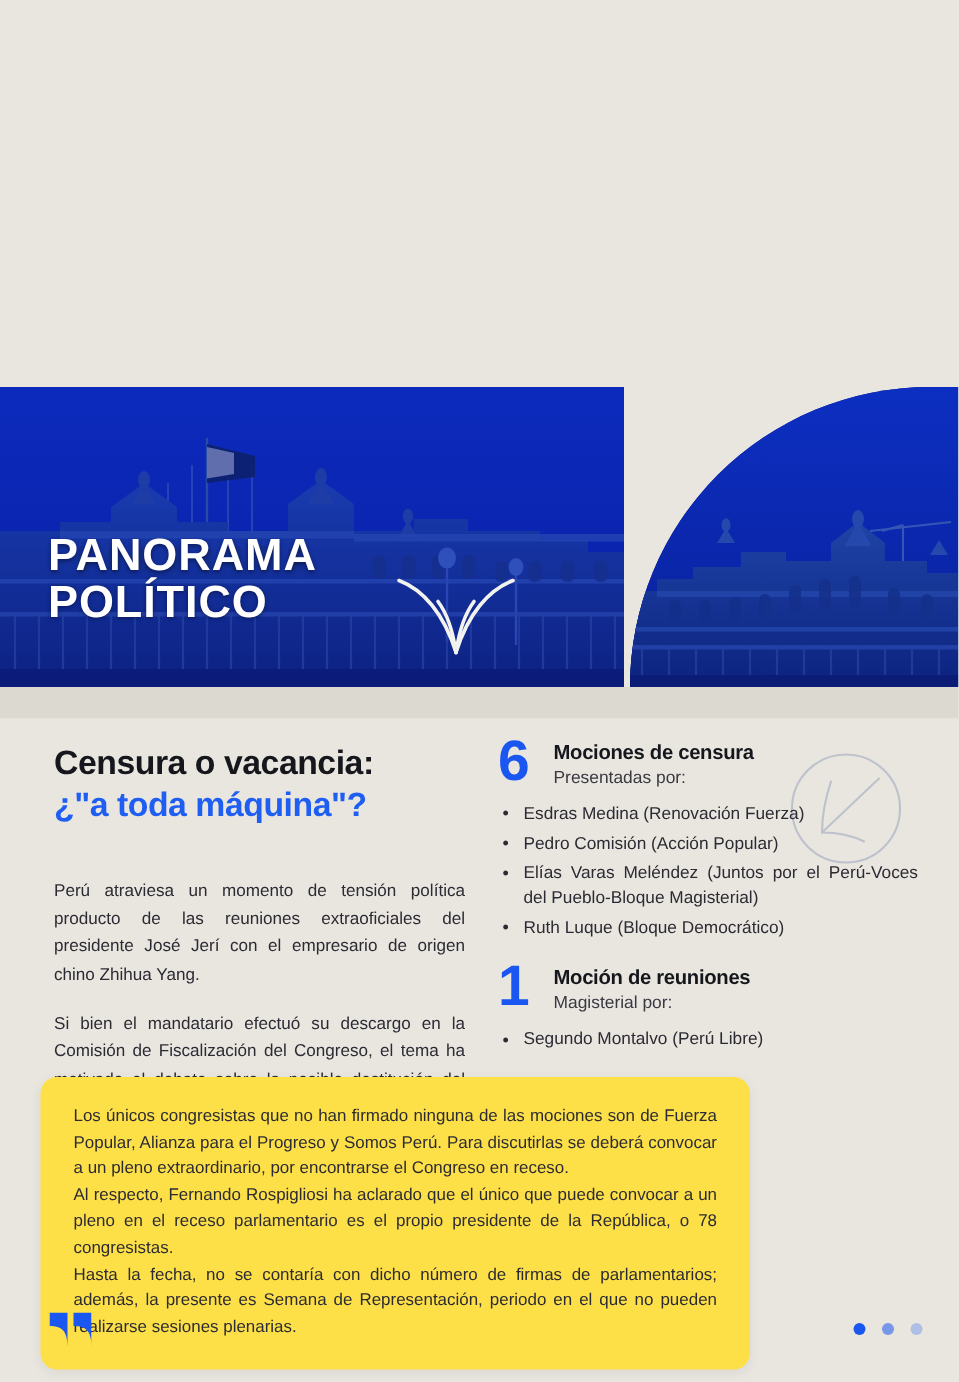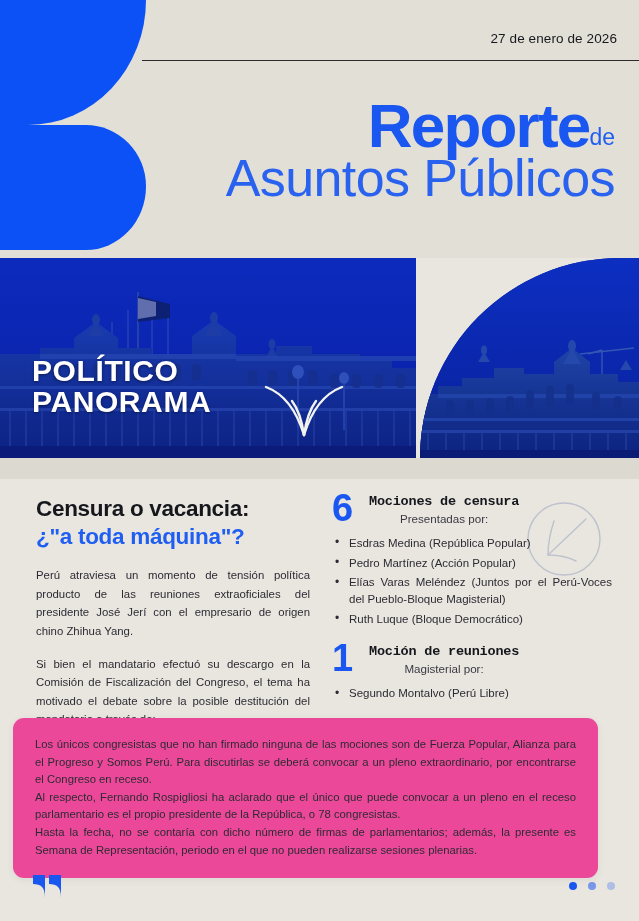--- a/index.html
+++ b/index.html
@@ -201,21 +201,21 @@
     letter-spacing: -0.3px;
     line-height: 1.18;
     margin-top: 1px;
     font-family: "Liberation Sans", sans-serif;
   }
   .body-para {
     font-size: 11.4px;
     line-height: 1.62;
     color: #2c2b33;
     text-align: justify;
-    margin-top: 16px;
+    margin-top: 35px;
     font-family: "Liberation Sans", sans-serif;
   }
   .body-para + .body-para { margin-top: 15px; }
 
   
   .col-right {
     position: absolute;
     left: 332px; top: 13px;
     width: 280px;
   }
@@ -234,29 +234,28 @@
     min-width: 26px;
     font-family: "Liberation Sans", sans-serif;
   }
   .stat-text { padding-top: 2px; }
   .stat-title {
     font-size: 13.5px;
     font-weight: 700;
     color: #15171c;
     letter-spacing: -0.2px;
     line-height: 1.18;
-    font-family: Liberation Mono, monospace;
+    font-family: Liberation Sans, sans-serif;
   }
   .stat-sub {
     font-size: 11.6px;
     color: #3a3942;
     line-height: 1.3;
     margin-top: 1px;
     font-family: "Liberation Sans", sans-serif;
-    text-align: center;
   }
 
   .bullets {
     list-style: none;
     margin-top: 9px;
   }
   .bullets li {
     position: relative;
     padding-left: 17px;
     font-size: 11.5px;
@@ -280,24 +279,24 @@
     position: absolute;
     right: 8px; top: 7px;
     width: 80px; height: 80px;
     opacity: 0.55;
     pointer-events: none;
   }
 
   
   .note-card {
     position: absolute;
-    left: 13px; top: 239px;
-    width: 585px;
+    left: 27px; top: 239px;
+    width: 473px;
     padding: 18px 22px 19px 22px;
-    background: #ec4899;
+    background: #fde047;
     border-radius: 11px;
     box-shadow: 0 2px 7px rgba(60,55,45,0.08);
   }
   .note-card p {
     font-size: 11.3px;
     line-height: 1.56;
     color: #2c2b33;
     text-align: justify;
     font-family: "Liberation Sans", sans-serif;
   }
@@ -318,36 +317,20 @@
   }
   .dot { width: 8px; height: 8px; border-radius: 50%; background: #1a56f0; }
   .dot.d2 { opacity: 0.55; }
   .dot.d3 { opacity: 0.28; }
 </style>
 </head>
 <body>
 
 <div class="page">
 
-  <div class="header">
-
-    <div class="brand-mark">
-      <div class="brand-lobe top"></div>
-      <div class="brand-lobe bottom"></div>
-    </div>
-
-    <div class="header-rule"></div>
-
-    <div class="header-date">27 de enero de 2026</div>
-
-    <div class="title-block">
-      <span class="title-line1"><span class="title-main">Reporte</span><span class="title-de">de</span></span>
-      <span class="title-line2">Asuntos Públicos</span>
-    </div>
-  </div>
 
   <div class="hero">
 
     <div class="hero-left">
       <div class="photo">
         <svg viewBox="0 0 416 200" preserveAspectRatio="none" aria-hidden="true">
           <defs>
             <linearGradient id="skyL" x1="0" y1="0" x2="0" y2="1">
               <stop offset="0%" stop-color="#0b2bb8"></stop>
               <stop offset="55%" stop-color="#0a23a8"></stop>
@@ -519,22 +502,22 @@
             <line x1="188" y1="172" x2="188" y2="194"></line>
               <line x1="206" y1="172" x2="206" y2="194"></line>
           </g>
           <rect x="0" y="192" width="219" height="8" fill="#0a1866"></rect>
           <rect x="0" y="0" width="219" height="200" fill="#0e2fd0" opacity="0.16"></rect>
         </svg>
       </div>
     </div>
 
     <div class="hero-title">
+      <span>PANORAMA</span>
       <span>POLÍTICO</span>
-      <span>PANORAMA</span>
     </div>
   </div>
 
   <div class="hero-glyph">
     <svg viewBox="0 0 84 62" fill="none" aria-hidden="true">
       <path d="M4 4 C20 10 34 26 42 52" stroke="#f2f2ee" stroke-width="2.4" stroke-linecap="round"></path>
       <path d="M30 18 C36 26 40 38 42 52" stroke="#f2f2ee" stroke-width="2.4" stroke-linecap="round"></path>
       <path d="M80 4 C64 10 50 26 42 52" stroke="#f2f2ee" stroke-width="2.4" stroke-linecap="round"></path>
       <path d="M54 18 C48 26 44 38 42 52" stroke="#f2f2ee" stroke-width="2.4" stroke-linecap="round"></path>
     </svg>
@@ -563,22 +546,22 @@
       </div>
 
       <div class="stat-row">
         <div class="stat-num">6</div>
         <div class="stat-text">
           <div class="stat-title">Mociones de censura</div>
           <div class="stat-sub">Presentadas por:</div>
         </div>
       </div>
       <ul class="bullets">
-        <li>Esdras Medina (República Popular)</li>
-        <li>Pedro Martínez (Acción Popular)</li>
+        <li>Esdras Medina (Renovación Fuerza)</li>
+        <li>Pedro Comisión (Acción Popular)</li>
         <li>Elías Varas Meléndez (Juntos por el Perú-Voces del Pueblo-Bloque Magisterial)</li>
         <li>Ruth Luque (Bloque Democrático)</li>
       </ul>
 
       <div class="spacer-sm"></div>
 
       <div class="stat-row">
         <div class="stat-num">1</div>
         <div class="stat-text">
           <div class="stat-title">Moción de reuniones</div>

